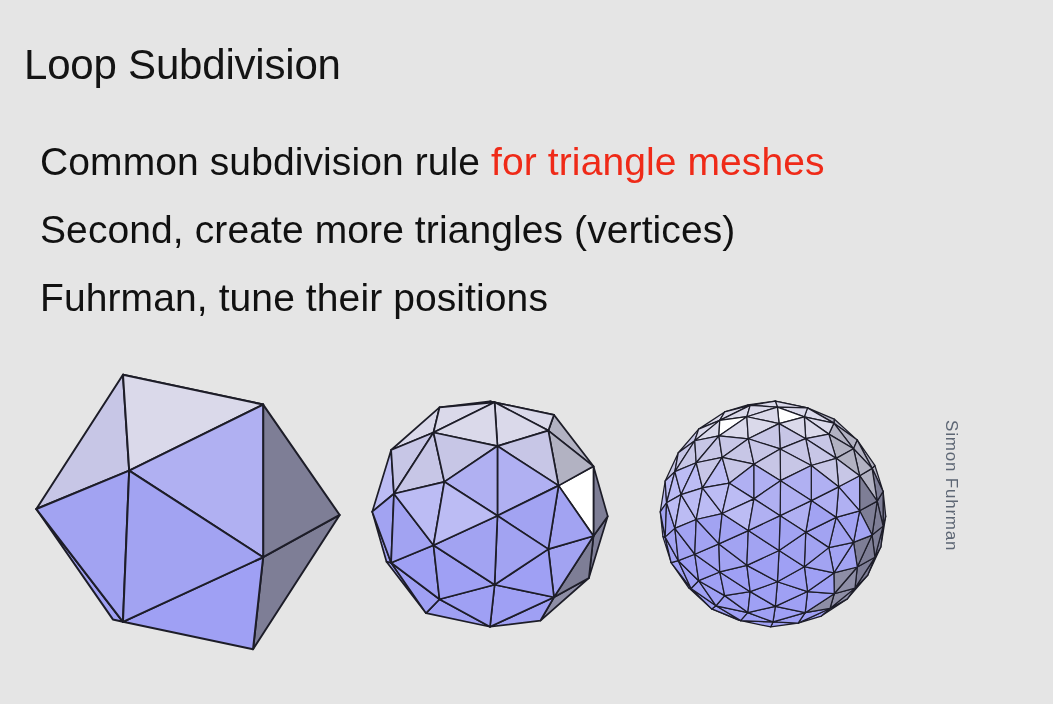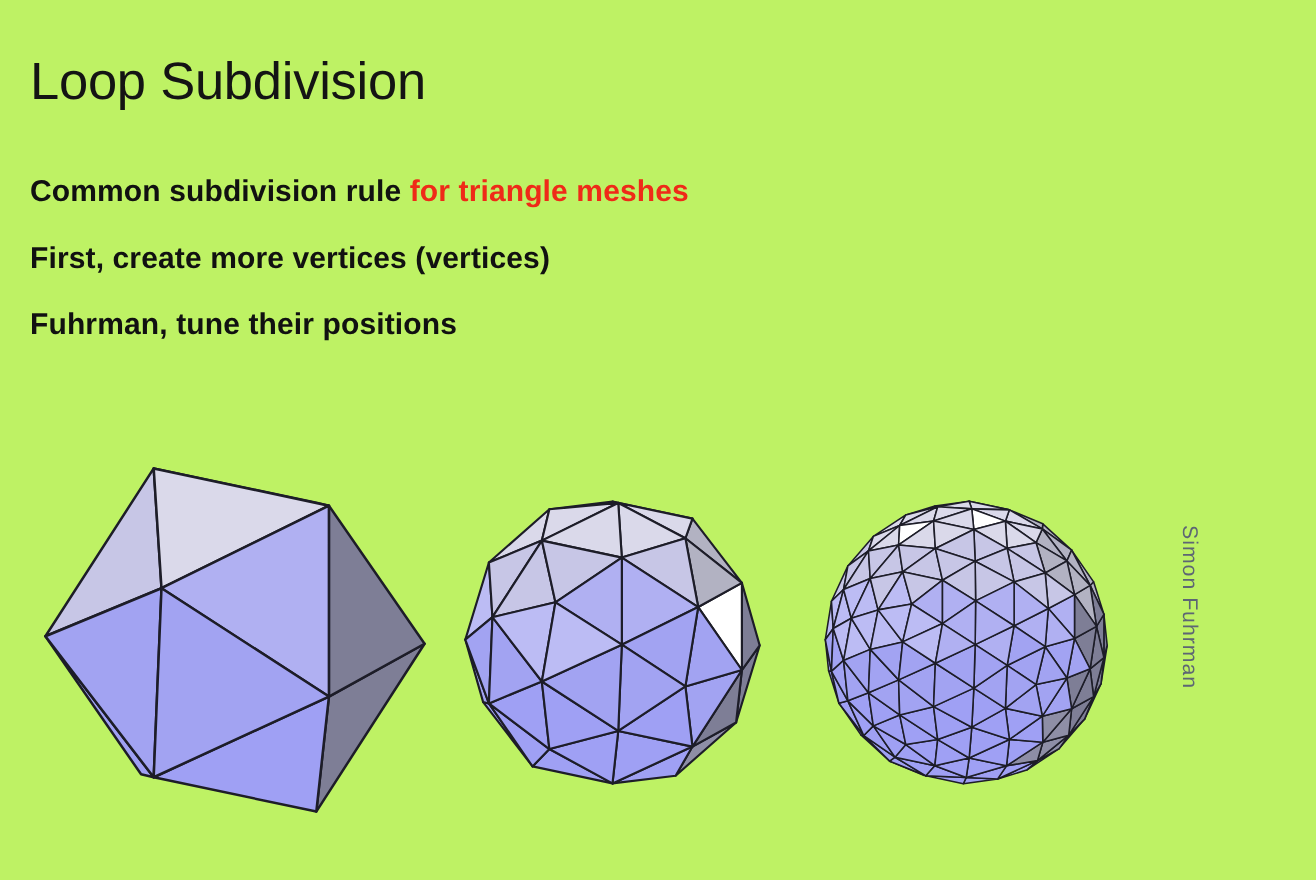--- a/index.html
+++ b/index.html
@@ -13,47 +13,48 @@
     height: 704px;
     position: relative;
     overflow: hidden;
     font-family: "Liberation Sans", sans-serif;
     color: #1a1a1a;
     -webkit-font-smoothing: antialiased;
   }
   .slide {
     position: absolute;
     inset: 0;
-    background: #bef264;
+    background: #e5e5e5;
   }
   .slide-title {
     position: absolute;
     left: 24px;
     top: 13px;
     font-size: 42px;
     font-weight: 400;
     letter-spacing: -0.2px;
     line-height: 1.16;
     color: #141414;
     white-space: nowrap;
   }
   .body-block {
     position: absolute;
     left: 24px;
     top: 142px;
     width: 860px;
   }
   .body-line {
-    font-size: 24px;
-    font-weight: 700;
+    font-size: 39px;
+    font-weight: 400;
     line-height: 1.0;
     color: #111111;
     margin-bottom: 29px;
     white-space: nowrap;
     letter-spacing: 0.1px;
+    margin-left: 16px;
   }
   .body-line:last-child { margin-bottom: 0; }
   .accent { color: #ef2a18; }
 
   .figures {
     position: absolute;
     left: 0;
     top: 344px;
     width: 940px;
     height: 345px;
@@ -89,21 +90,21 @@
 </style>
 </head>
 <body>
 
 <div class="slide">
 
   <h1 class="slide-title">Loop Subdivision</h1>
 
   <div class="body-block">
     <div class="body-line"><span>Common subdivision rule </span><span class="accent">for triangle meshes</span></div>
-    <div class="body-line"><span>First, create more vertices (vertices)</span></div>
+    <div class="body-line"><span>Second, create more triangles (vertices)</span></div>
     <div class="body-line"><span>Fuhrman, tune their positions</span></div>
   </div>
 
   <div class="figures">
     <div class="figure" id="mesh-0">
         <svg viewBox="0 0 312 345" width="312" height="345">
           <polygon points="84.96,30.75 225.13,60.56 215.04,58.20" fill="#dad9ea" stroke="#1d1d28" stroke-width="2" stroke-linejoin="round"></polygon>
           <polygon points="74.87,275.44 84.96,277.80 -1.66,165.02" fill="#9fa0f4" stroke="#1d1d28" stroke-width="2" stroke-linejoin="round"></polygon>
           <polygon points="215.04,305.25 301.66,170.98 225.13,213.24" fill="#7e7e96" stroke="#1d1d28" stroke-width="2" stroke-linejoin="round"></polygon>
           <polygon points="84.96,30.75 -1.66,165.02 91.20,126.58" fill="#c7c6e6" stroke="#1d1d28" stroke-width="2" stroke-linejoin="round"></polygon>

